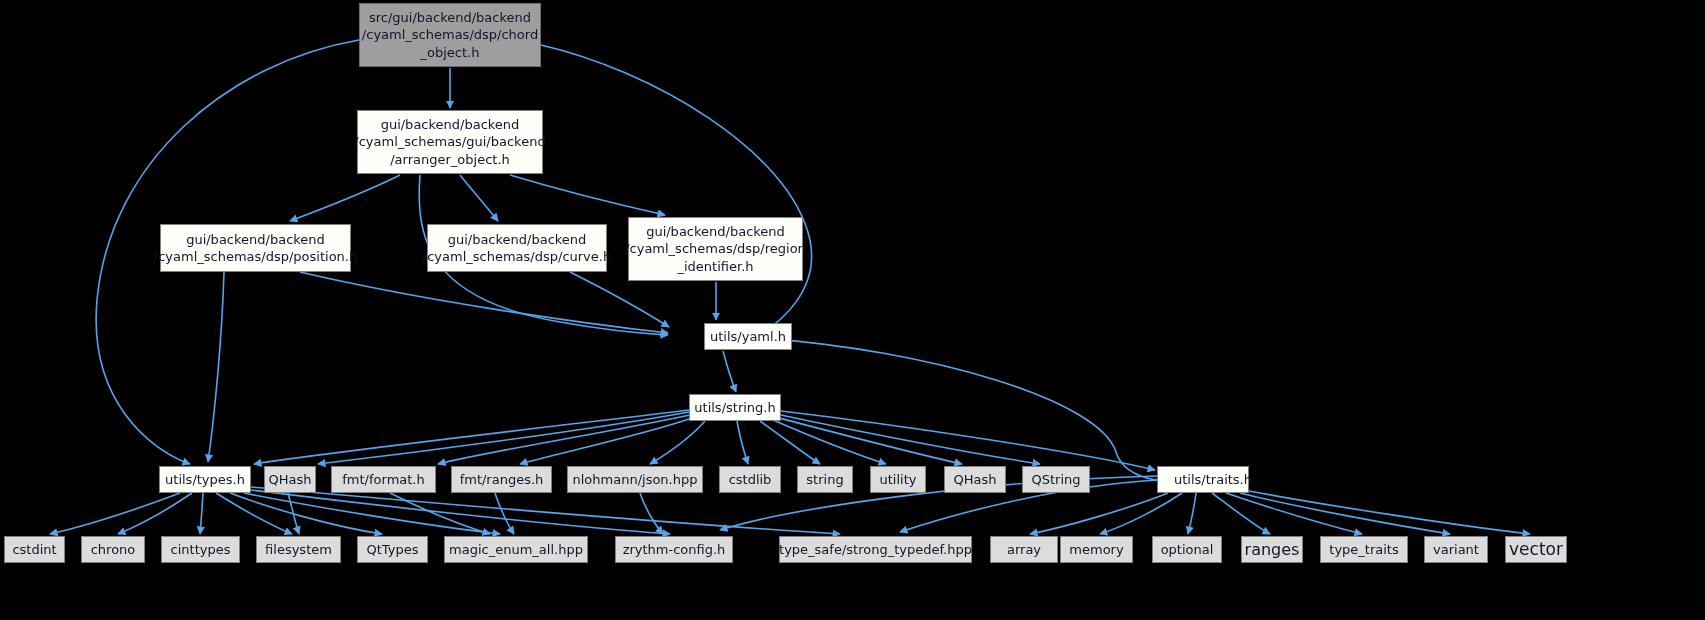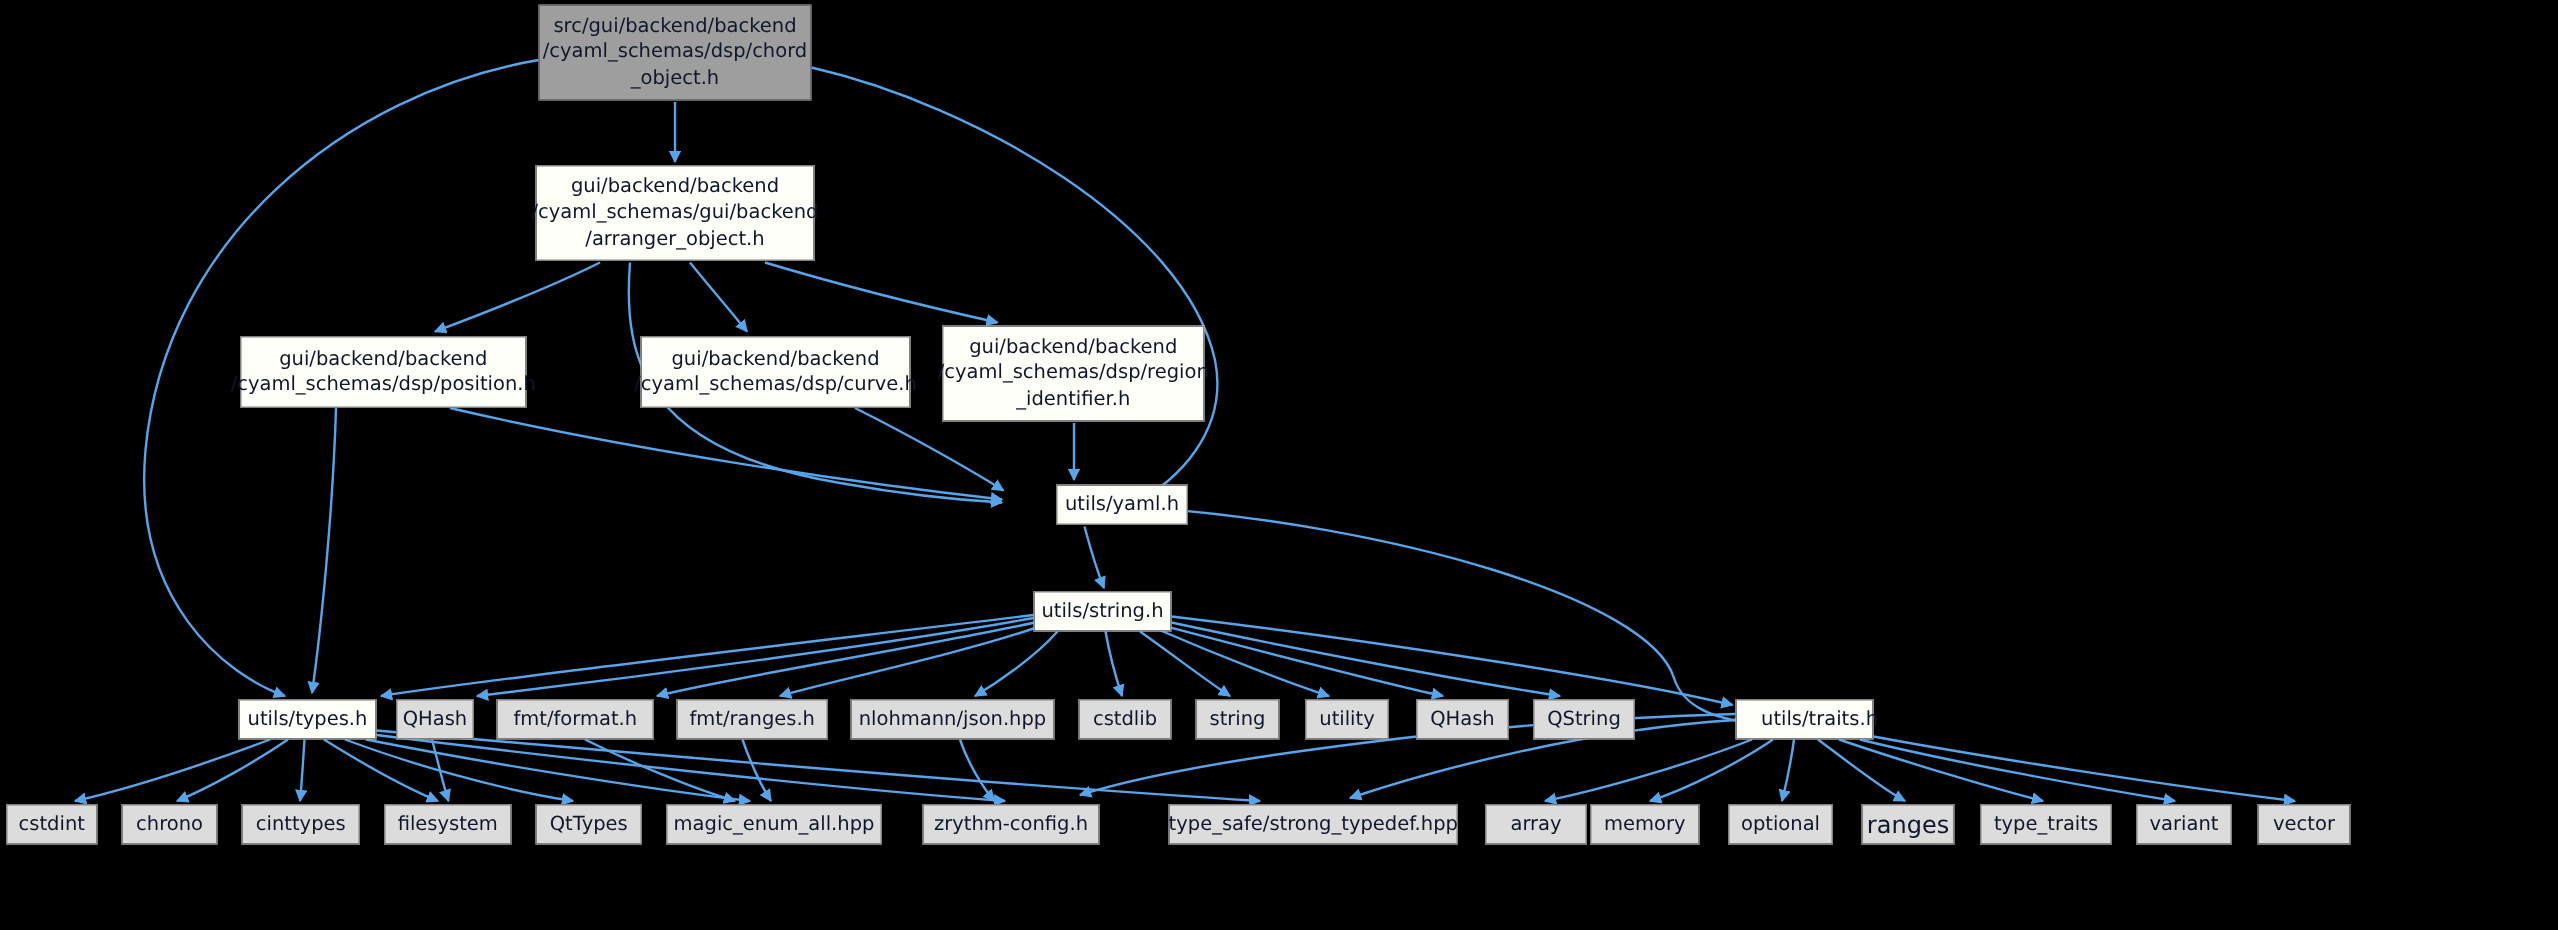--- a/index.html
+++ b/index.html
@@ -170,17 +170,17 @@
       </div>
       <div class="node gray" style="left: 1241px; top: 536px; width: 62px; height: 27px; font-size: 16px;">
         <span>ranges</span>
       </div>
       <div class="node gray" style="left: 1320px; top: 536px; width: 88px; height: 27px; font-size: 13px;">
         <span>type_traits</span>
       </div>
       <div class="node gray" style="left: 1424px; top: 536px; width: 64px; height: 27px; font-size: 13px;">
         <span>variant</span>
       </div>
-      <div class="node gray" style="left: 1505px; top: 536px; width: 62px; height: 27px; font-size: 13px;">
+      <div class="node gray" style="left: 1505px; top: 536px; width: 62px; height: 27px; font-size: 17px;">
         <span>vector</span>
       </div>
     </div>
 </div>
 
 </body></html>

